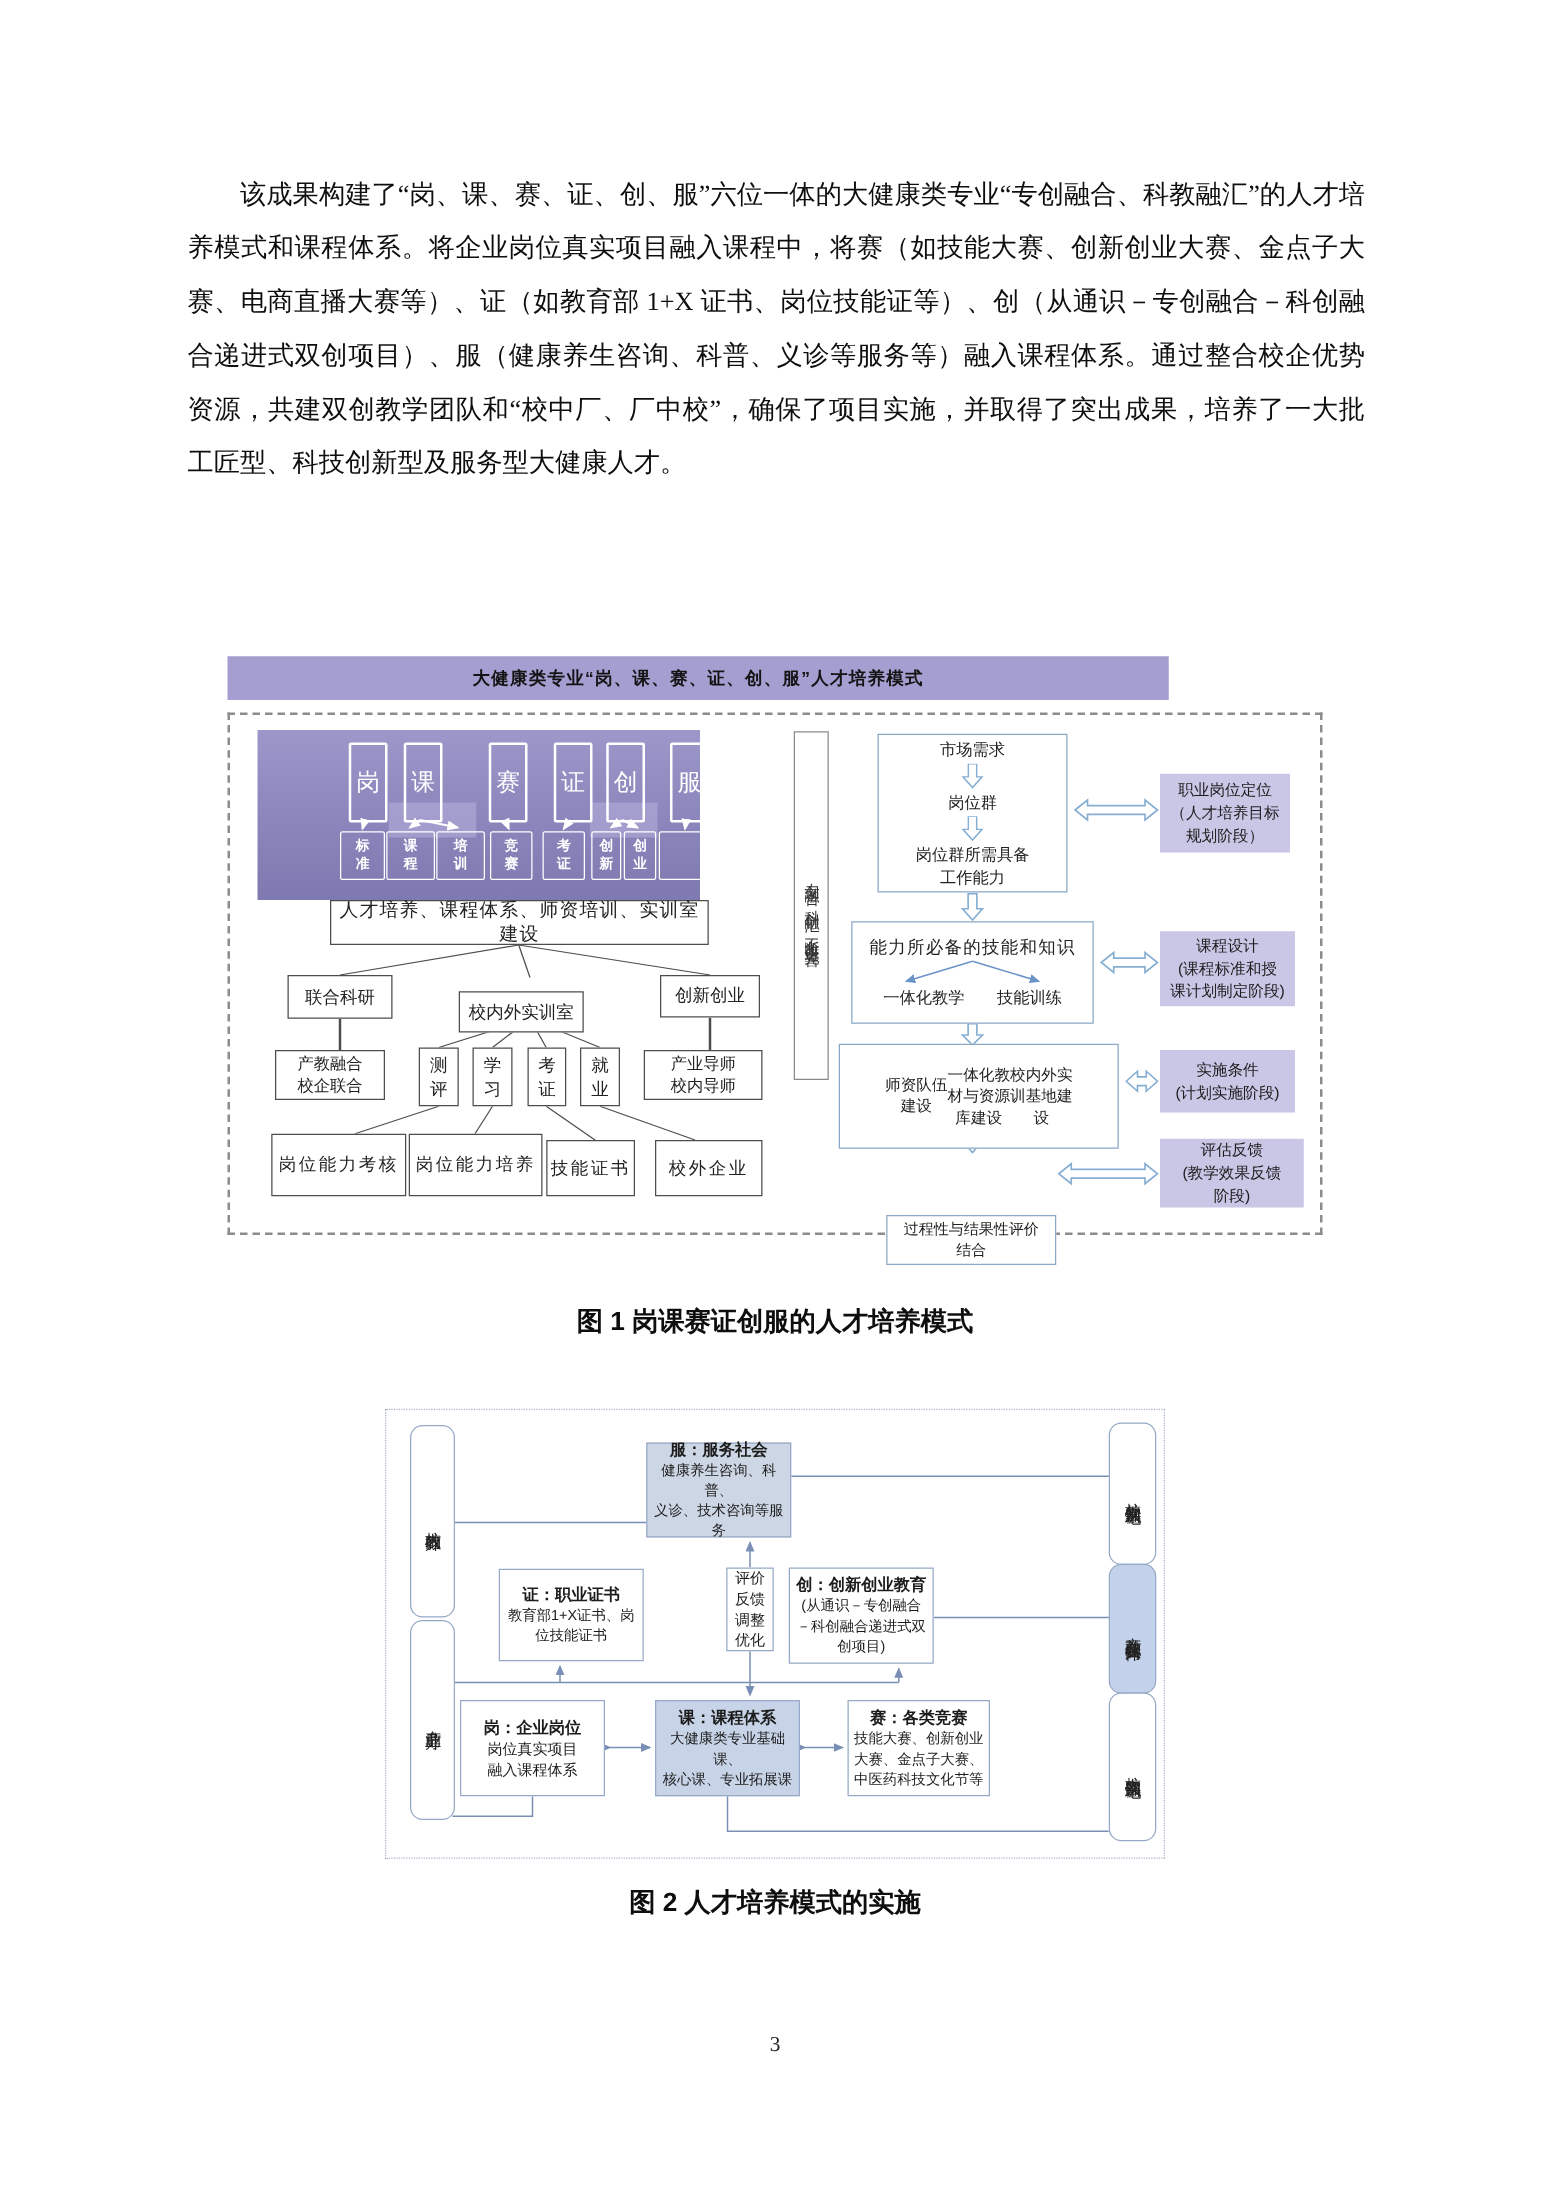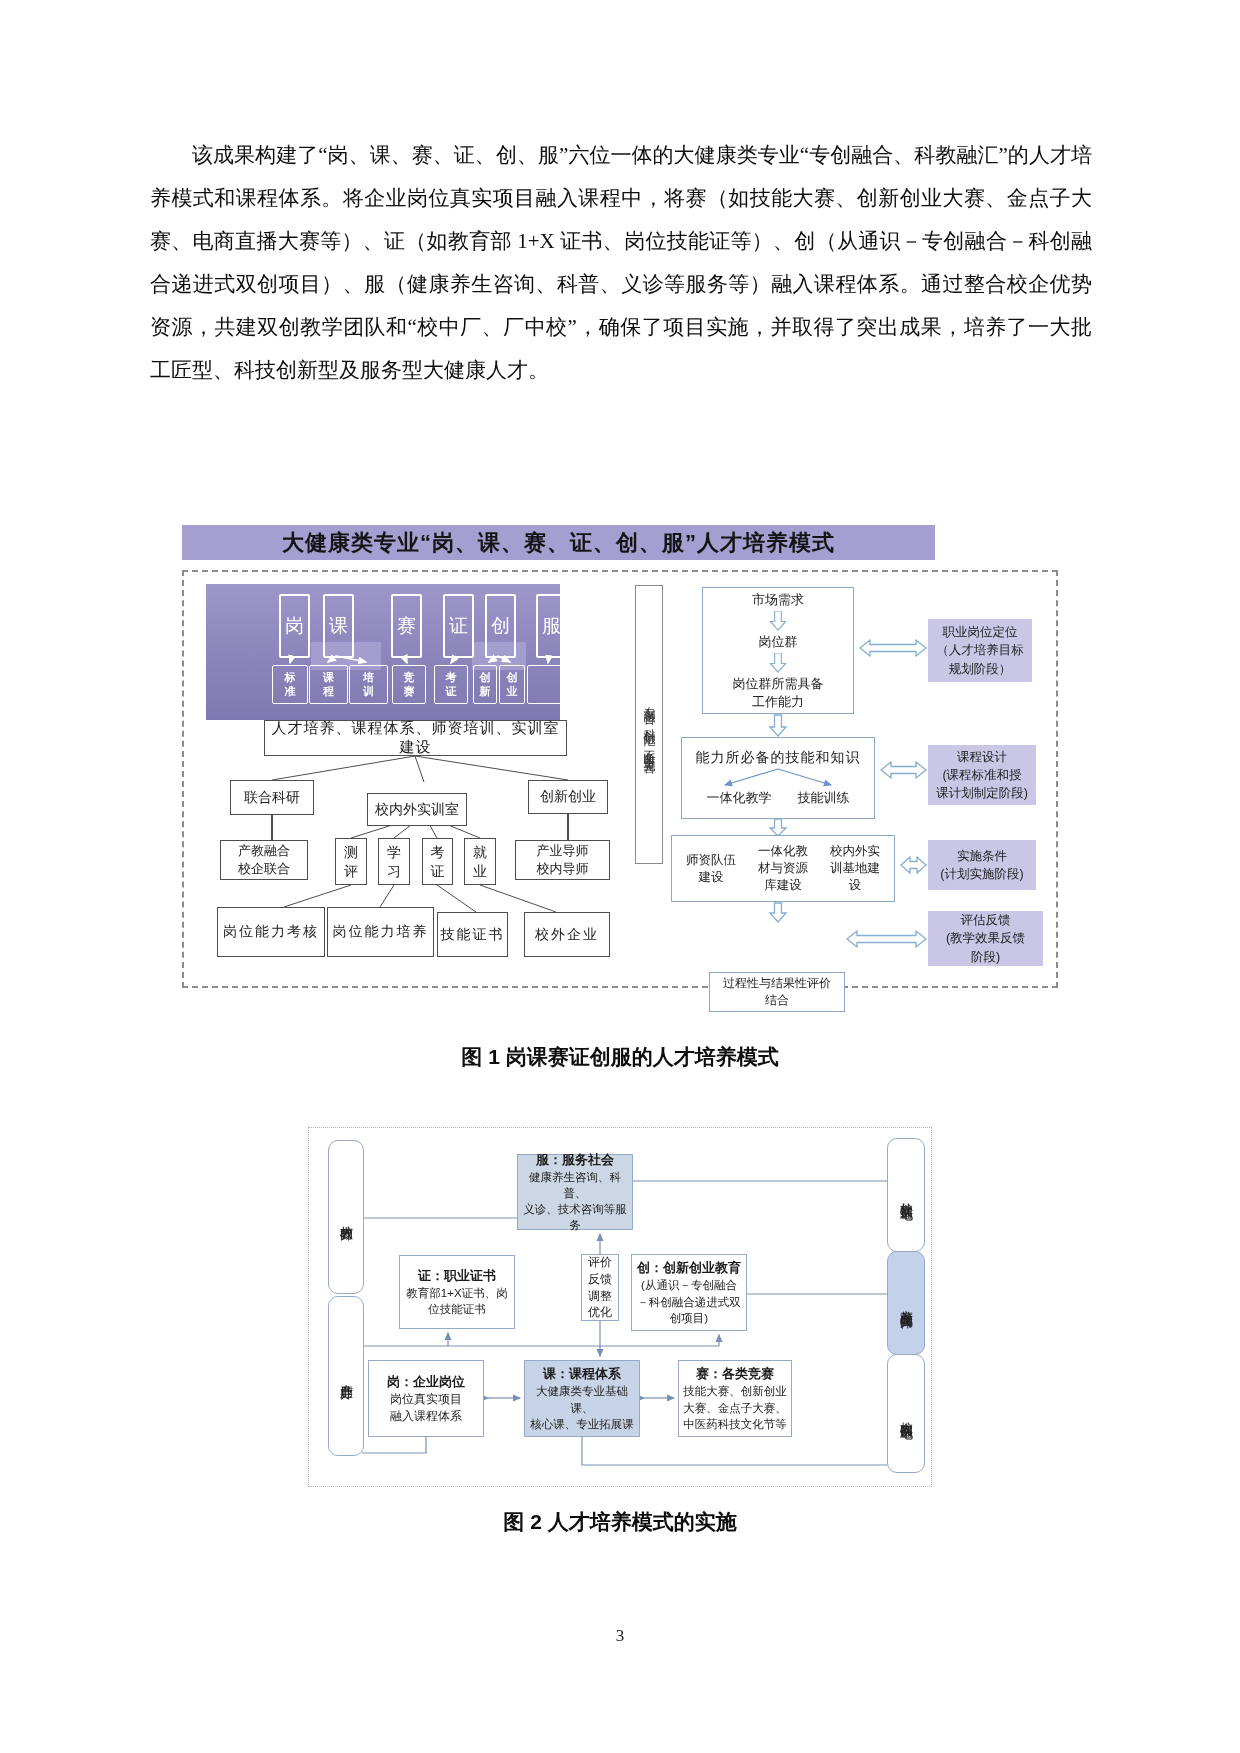--- a/index.html
+++ b/index.html
@@ -11,21 +11,21 @@
   
   .body-par{left:150px;top:134px;width:942px;font-family:"Liberation Serif","DejaVu Serif",serif;
             font-size:21px;line-height:43px;text-align:justify;text-indent:42px;color:#0e0e0e;}
 
   
   .caption{left:0;width:1240px;text-align:center;font-size:21px;font-weight:bold;color:#0e0e0e;}
   .pagenum{left:0;width:1240px;text-align:center;font-size:17px;font-family:"Liberation Serif",serif;color:#222;}
 
   
   .f1-title{left:182px;top:525px;width:753px;height:35px;background:#a49ed1;display:flex;align-items:center;
-            justify-content:center;font-size:22px;font-weight:bold;color:#141414;letter-spacing:1px;}
+            justify-content:center;font-size:14px;font-weight:bold;color:#141414;letter-spacing:1px;}
   .f1{left:182px;top:570px;width:876px;height:418px;border:2px dashed #8c8c8c;box-sizing:border-box;}
   .panel{left:22px;top:12px;width:354px;height:136px;background:linear-gradient(180deg,#9d98ca 0%,#8a85ba 55%,#7e79b0 100%);}
   .pillar{top:10px;width:27px;height:60px;border:2px solid #fff;border-radius:2px;color:#fff;font-size:19px;
           display:flex;align-items:center;justify-content:center;}
   .psub{top:81px;height:37px;border:1.5px solid #fff;border-radius:2px;color:#fff;font-size:11px;line-height:1.25;
         font-weight:600;display:flex;align-items:center;justify-content:center;text-align:center;}
   .gbox{border:1px solid #4d4d4d;background:#fff;display:flex;align-items:center;justify-content:center;
         text-align:center;color:#222;box-sizing:border-box;}
   .vtext{writing-mode:vertical-rl;text-orientation:upright;}
   .strip{left:451px;top:13px;width:26px;height:277px;border:1px solid #8a8a8a;background:#fff;display:flex;
@@ -192,21 +192,21 @@
           <line x1="85" y1="2" x2="32" y2="18"></line>
           <line x1="85" y1="2" x2="138" y2="18"></line>
         </g>
       </svg>
       <div style="display:flex;gap:26px;">
         <span class="flowtxt">一体化教学</span>
         <span class="flowtxt">技能训练</span>
       </div>
     </div>
 
-    <div class="abs bbox" style="left:487px;top:263px;width:224px;height:67px;display:flex;align-items:center;justify-content:center;gap:22px;">
+    <div class="abs bbox" style="left:487px;top:263px;width:224px;height:84px;display:flex;align-items:center;justify-content:center;gap:0;">
       <div class="flowtxt pre" style="font-size:12.5px;">师资队伍
 建设</div>
       <div class="flowtxt pre" style="font-size:12.5px;">一体化教
 材与资源
 库建设</div>
       <div class="flowtxt pre" style="font-size:12.5px;">校内外实
 训基地建
 设</div>
     </div>
 

